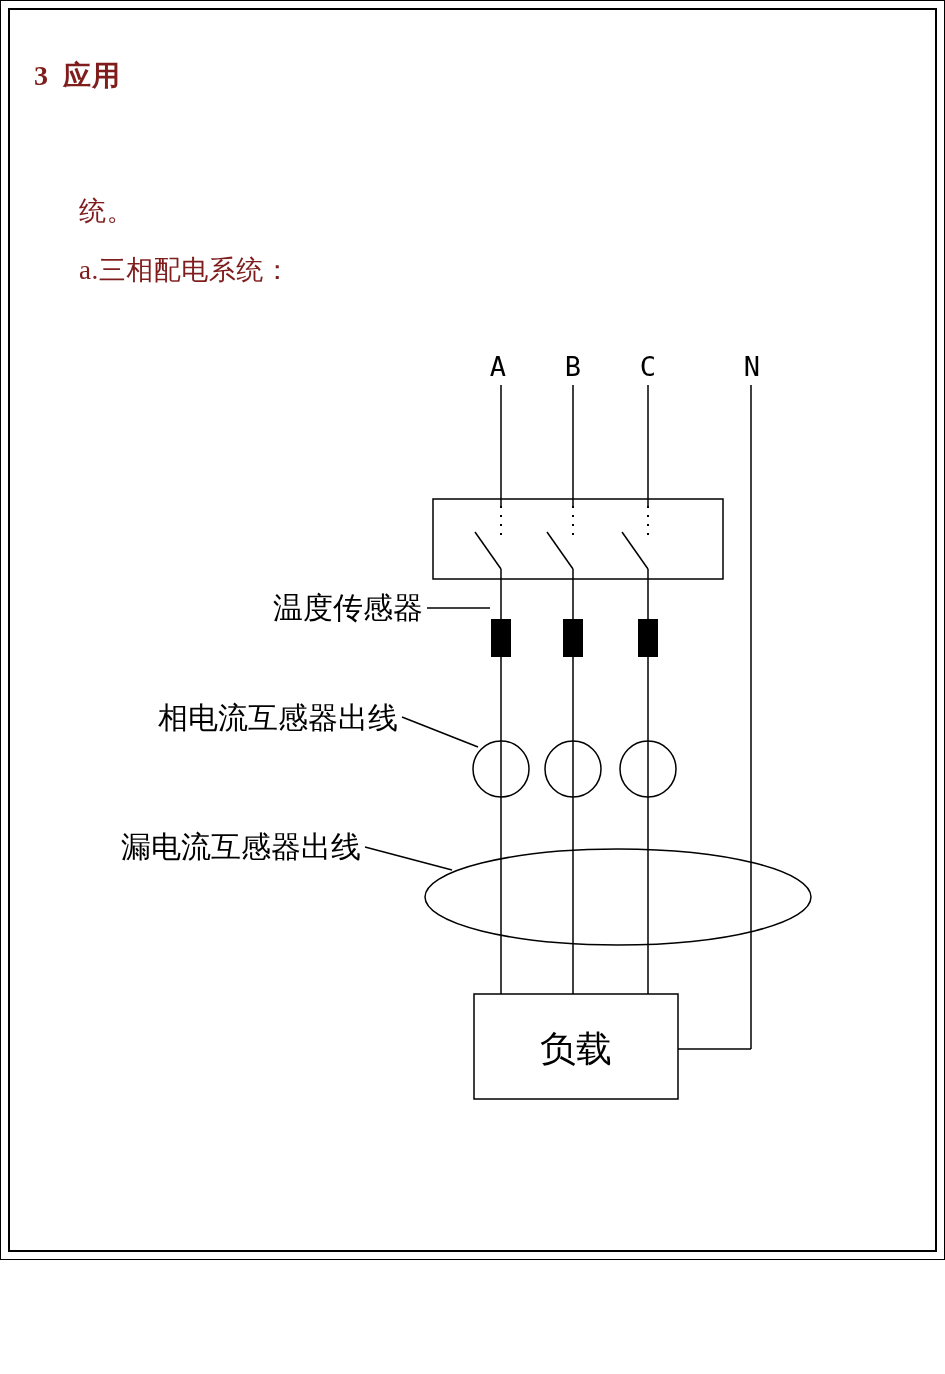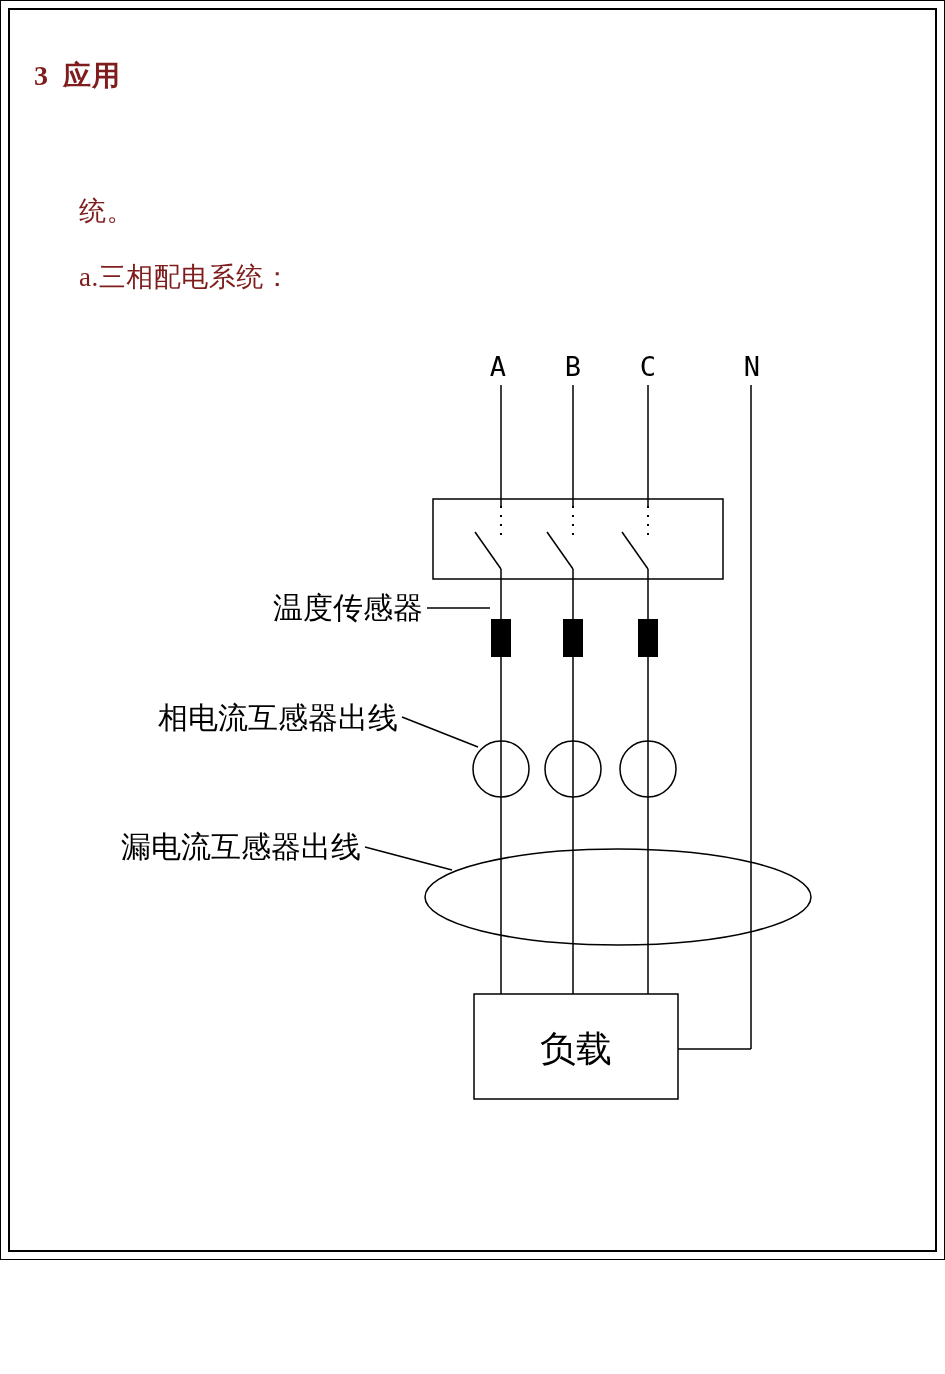--- a/index.html
+++ b/index.html
@@ -37,21 +37,21 @@
   .heading .num { margin-right: 14px; }
   .body-line {
     position: absolute;
     margin: 0;
     font-size: 27px;
     letter-spacing: 0.5px;
     white-space: nowrap;
   }
   .line1 { left: 152px; top: 138px; }
   .line2 { left: 78px;  top: 192px; }
-  .line3 { left: 78px;  top: 258px; text-align: center; }
+  .line3 { left: 78px;  top: 251px; text-align: center; }
   .diagram {
     position: absolute;
     left: 0; top: 0;
     width: 945px;
     height: 1374px;
   }
   .diagram line, .diagram rect.outline, .diagram circle, .diagram ellipse, .diagram path {
     stroke: #000;
     stroke-width: 1.5;
     fill: none;

